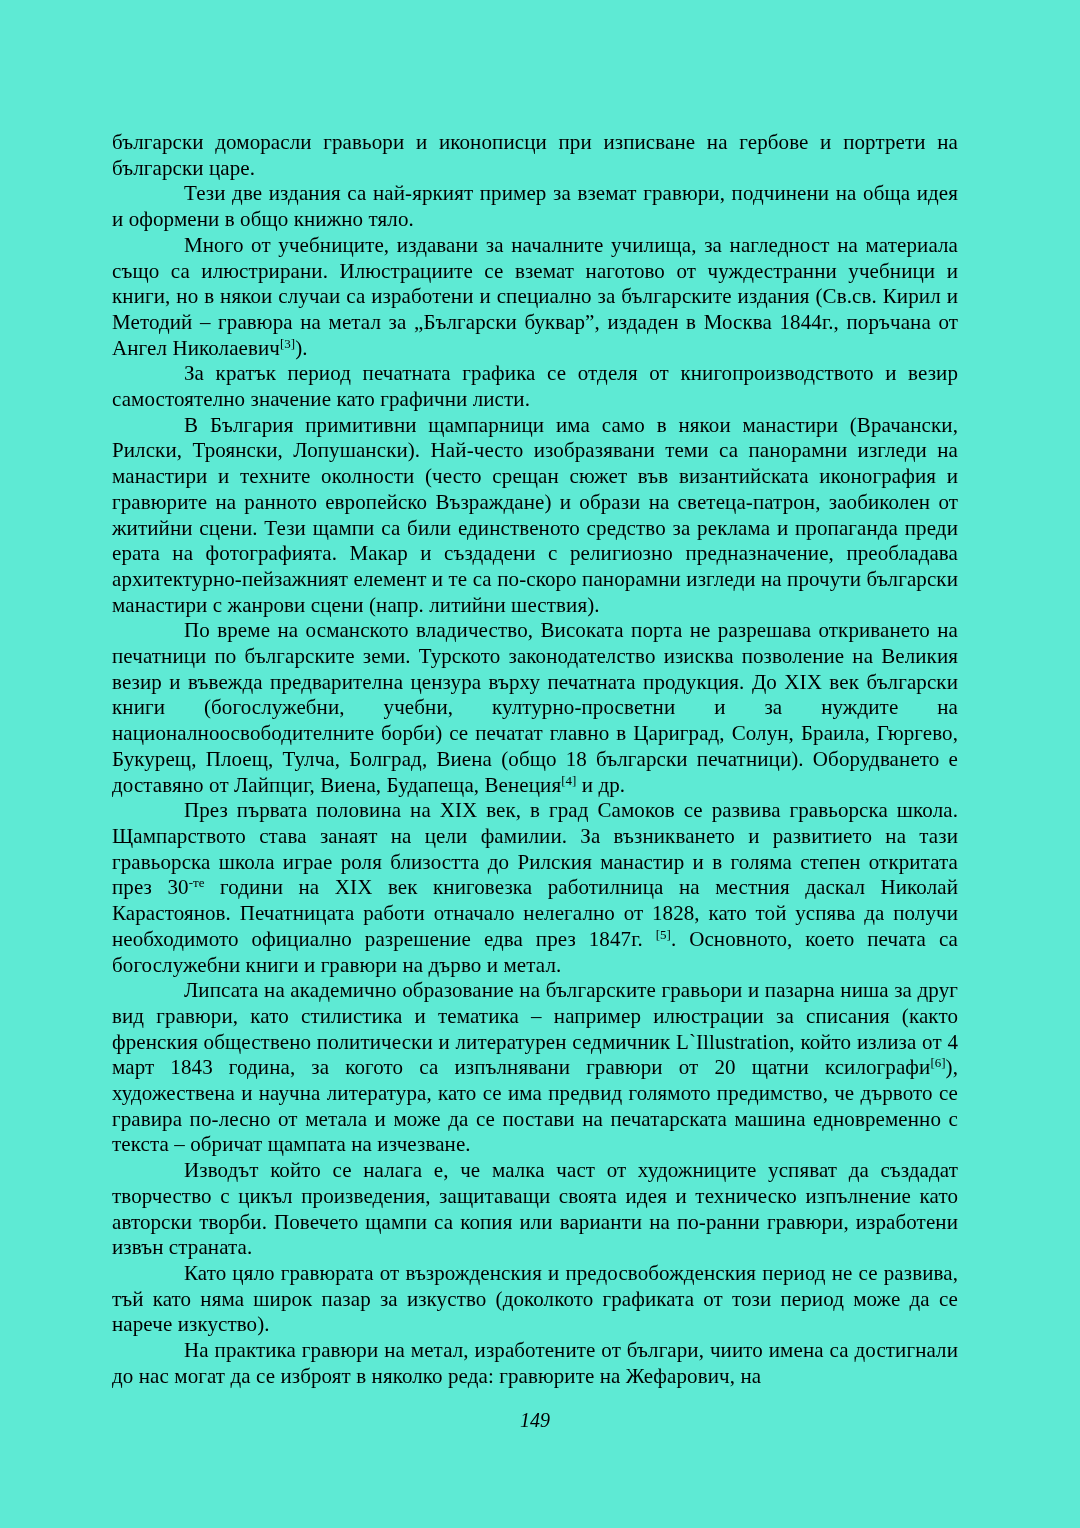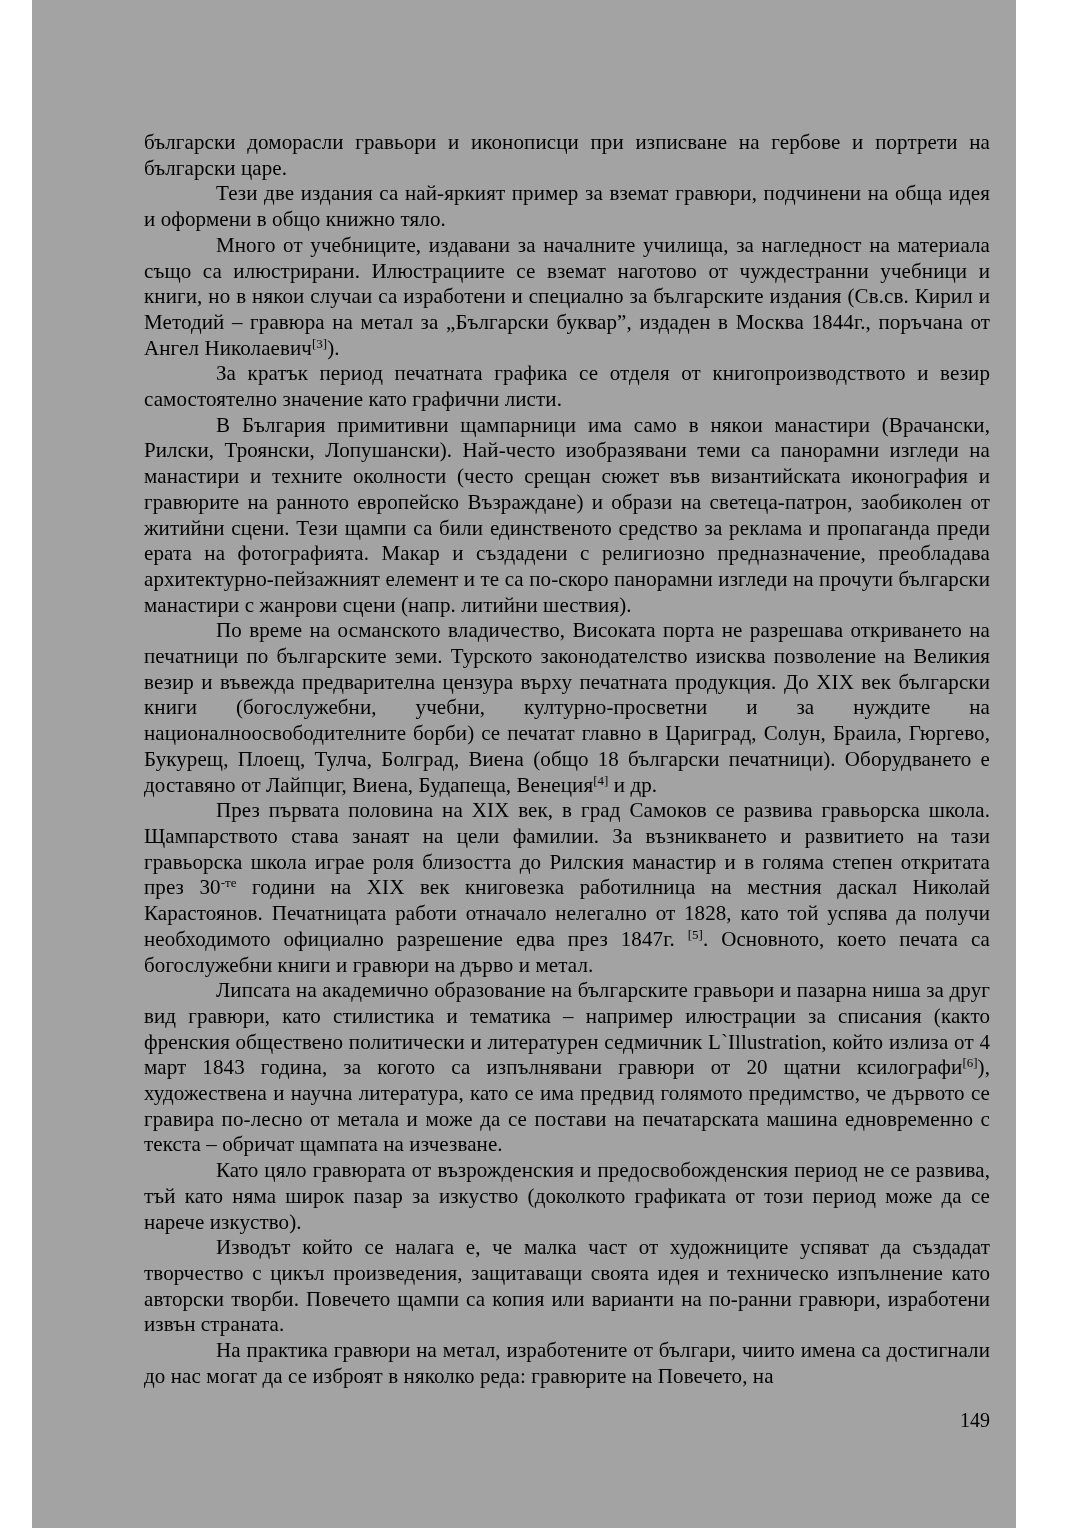--- a/index.html
+++ b/index.html
@@ -2,27 +2,26 @@
 <html><head>
 <meta charset="utf-8">
 <style>
   html, body {
     margin: 0;
     padding: 0;
     background: #ffffff;
   }
   .page {
     position: relative;
-    width: 984px;
+    width: 1080px;
     height: 1528px;
-    background: #a3a3a3;
+    background: #5eead4;
     color: #000000;
     font-family: "Liberation Serif", "DejaVu Serif", serif;
     overflow: hidden;
-    margin-left: 32px;
   }
   .text-block {
     position: absolute;
     left: 112px;
     top: 130px;
     width: 846px;
     text-align: justify;
     font-size: 21px;
     line-height: 25.7px;
     letter-spacing: 0.1px;
@@ -38,36 +37,37 @@
     font-size: 13px;
     line-height: 0;
     vertical-align: 7px;
     letter-spacing: 0;
   }
   .page-number {
     position: absolute;
     left: 112px;
     top: 1408px;
     width: 846px;
-    text-align: right;
+    text-align: center;
     font-size: 20px;
     line-height: 24px;
+    font-style: italic;
   }
 </style>
 </head>
 <body>
 
 <div class="page">
   <div class="text-block">
       <p class="para"><span>български доморасли гравьори и иконописци при изписване на гербове и портрети на български царе.</span></p>
       <p class="para indent"><span>Тези две издания са най-яркият пример за вземат гравюри, подчинени на обща идея и оформени в общо книжно тяло.</span></p>
       <p class="para indent"><span>Много от учебниците, издавани за началните училища, за нагледност на материала също са илюстрирани. Илюстрациите се вземат наготово от чуждестранни учебници и книги, но в някои случаи са изработени и специално за българските издания (Св.св. Кирил и Методий – гравюра на метал за „Български буквар”, издаден в Москва 1844г., поръчана от Ангел Николаевич</span><sup class="fn">[3]</sup><span>).</span></p>
       <p class="para indent"><span>За кратък период печатната графика се отделя от книгопроизводството и везир самостоятелно значение като графични листи.</span></p>
       <p class="para indent"><span>В България примитивни щампарници има само в някои манастири (Врачански, Рилски, Троянски, Лопушански). Най-често изобразявани теми са панорамни изгледи на манастири и техните околности (често срещан сюжет във византийската иконография и гравюрите на ранното европейско Възраждане) и образи на светеца-патрон, заобиколен от житийни сцени. Тези щампи са били единственото средство за реклама и пропаганда преди ерата на фотографията. Макар и създадени с религиозно предназначение, преобладава архитектурно-пейзажният елемент и те са по-скоро панорамни изгледи на прочути български манастири с жанрови сцени (напр. литийни шествия).</span></p>
       <p class="para indent"><span>По време на османското владичество, Високата порта не разрешава откриването на печатници по българските земи. Турското законодателство изисква позволение на Великия везир и въвежда предварителна цензура върху печатната продукция. До XIX век български книги (богослужебни, учебни, културно-просветни и за нуждите на националноосвободителните борби) се печатат главно в Цариград, Солун, Браила, Гюргево, Букурещ, Плоещ, Тулча, Болград, Виена (общо 18 български печатници). Оборудването е доставяно от Лайпциг, Виена, Будапеща, Венеция</span><sup class="fn">[4]</sup><span> и др.</span></p>
       <p class="para indent"><span>През първата половина на XIX век, в град Самоков се развива гравьорска школа. Щампарството става занаят на цели фамилии. За възникването и развитието на тази гравьорска школа играе роля близостта до Рилския манастир и в голяма степен откритата през 30</span><sup class="fn">-те</sup><span> години на XIX век книговезка работилница на местния даскал Николай Карастоянов. Печатницата работи отначало нелегално от 1828, като той успява да получи необходимото официално разрешение едва през 1847г. </span><sup class="fn">[5]</sup><span>. Основното, което печата са богослужебни книги и гравюри на дърво и метал.</span></p>
       <p class="para indent"><span>Липсата на академично образование на българските гравьори и пазарна ниша за друг вид гравюри, като стилистика и тематика – например илюстрации за списания (както френския обществено политически и литературен седмичник L`Illustration, който излиза от 4 март 1843 година, за когото са изпълнявани гравюри от 20 щатни ксилографи</span><sup class="fn">[6]</sup><span>), художествена и научна литература, като се има предвид голямото предимство, че дървото се гравира по-лесно от метала и може да се постави на печатарската машина едновременно с текста – обричат щампата на изчезване.</span></p>
+      <p class="para indent"><span>Изводът който се налага е, че малка част от художниците успяват да създадат творчество с цикъл произведения, защитаващи своята идея и техническо изпълнение като авторски творби. Повечето щампи са копия или варианти на по-ранни гравюри, изработени извън страната.</span></p>
       <p class="para indent"><span>Като цяло гравюрата от възрожденския и предосвобожденския период не се развива, тъй като няма широк пазар за изкуство (доколкото графиката от този период може да се нарече изкуство).</span></p>
-      <p class="para indent"><span>Изводът който се налага е, че малка част от художниците успяват да създадат творчество с цикъл произведения, защитаващи своята идея и техническо изпълнение като авторски творби. Повечето щампи са копия или варианти на по-ранни гравюри, изработени извън страната.</span></p>
-      <p class="para indent"><span>На практика гравюри на метал, изработените от българи, чиито имена са достигнали до нас могат да се изброят в няколко реда: гравюрите на Повечето, на</span></p>
+      <p class="para indent"><span>На практика гравюри на метал, изработените от българи, чиито имена са достигнали до нас могат да се изброят в няколко реда: гравюрите на Жефарович, на</span></p>
     </div>
   <div class="page-number">149</div>
 </div>
 
 </body></html>

